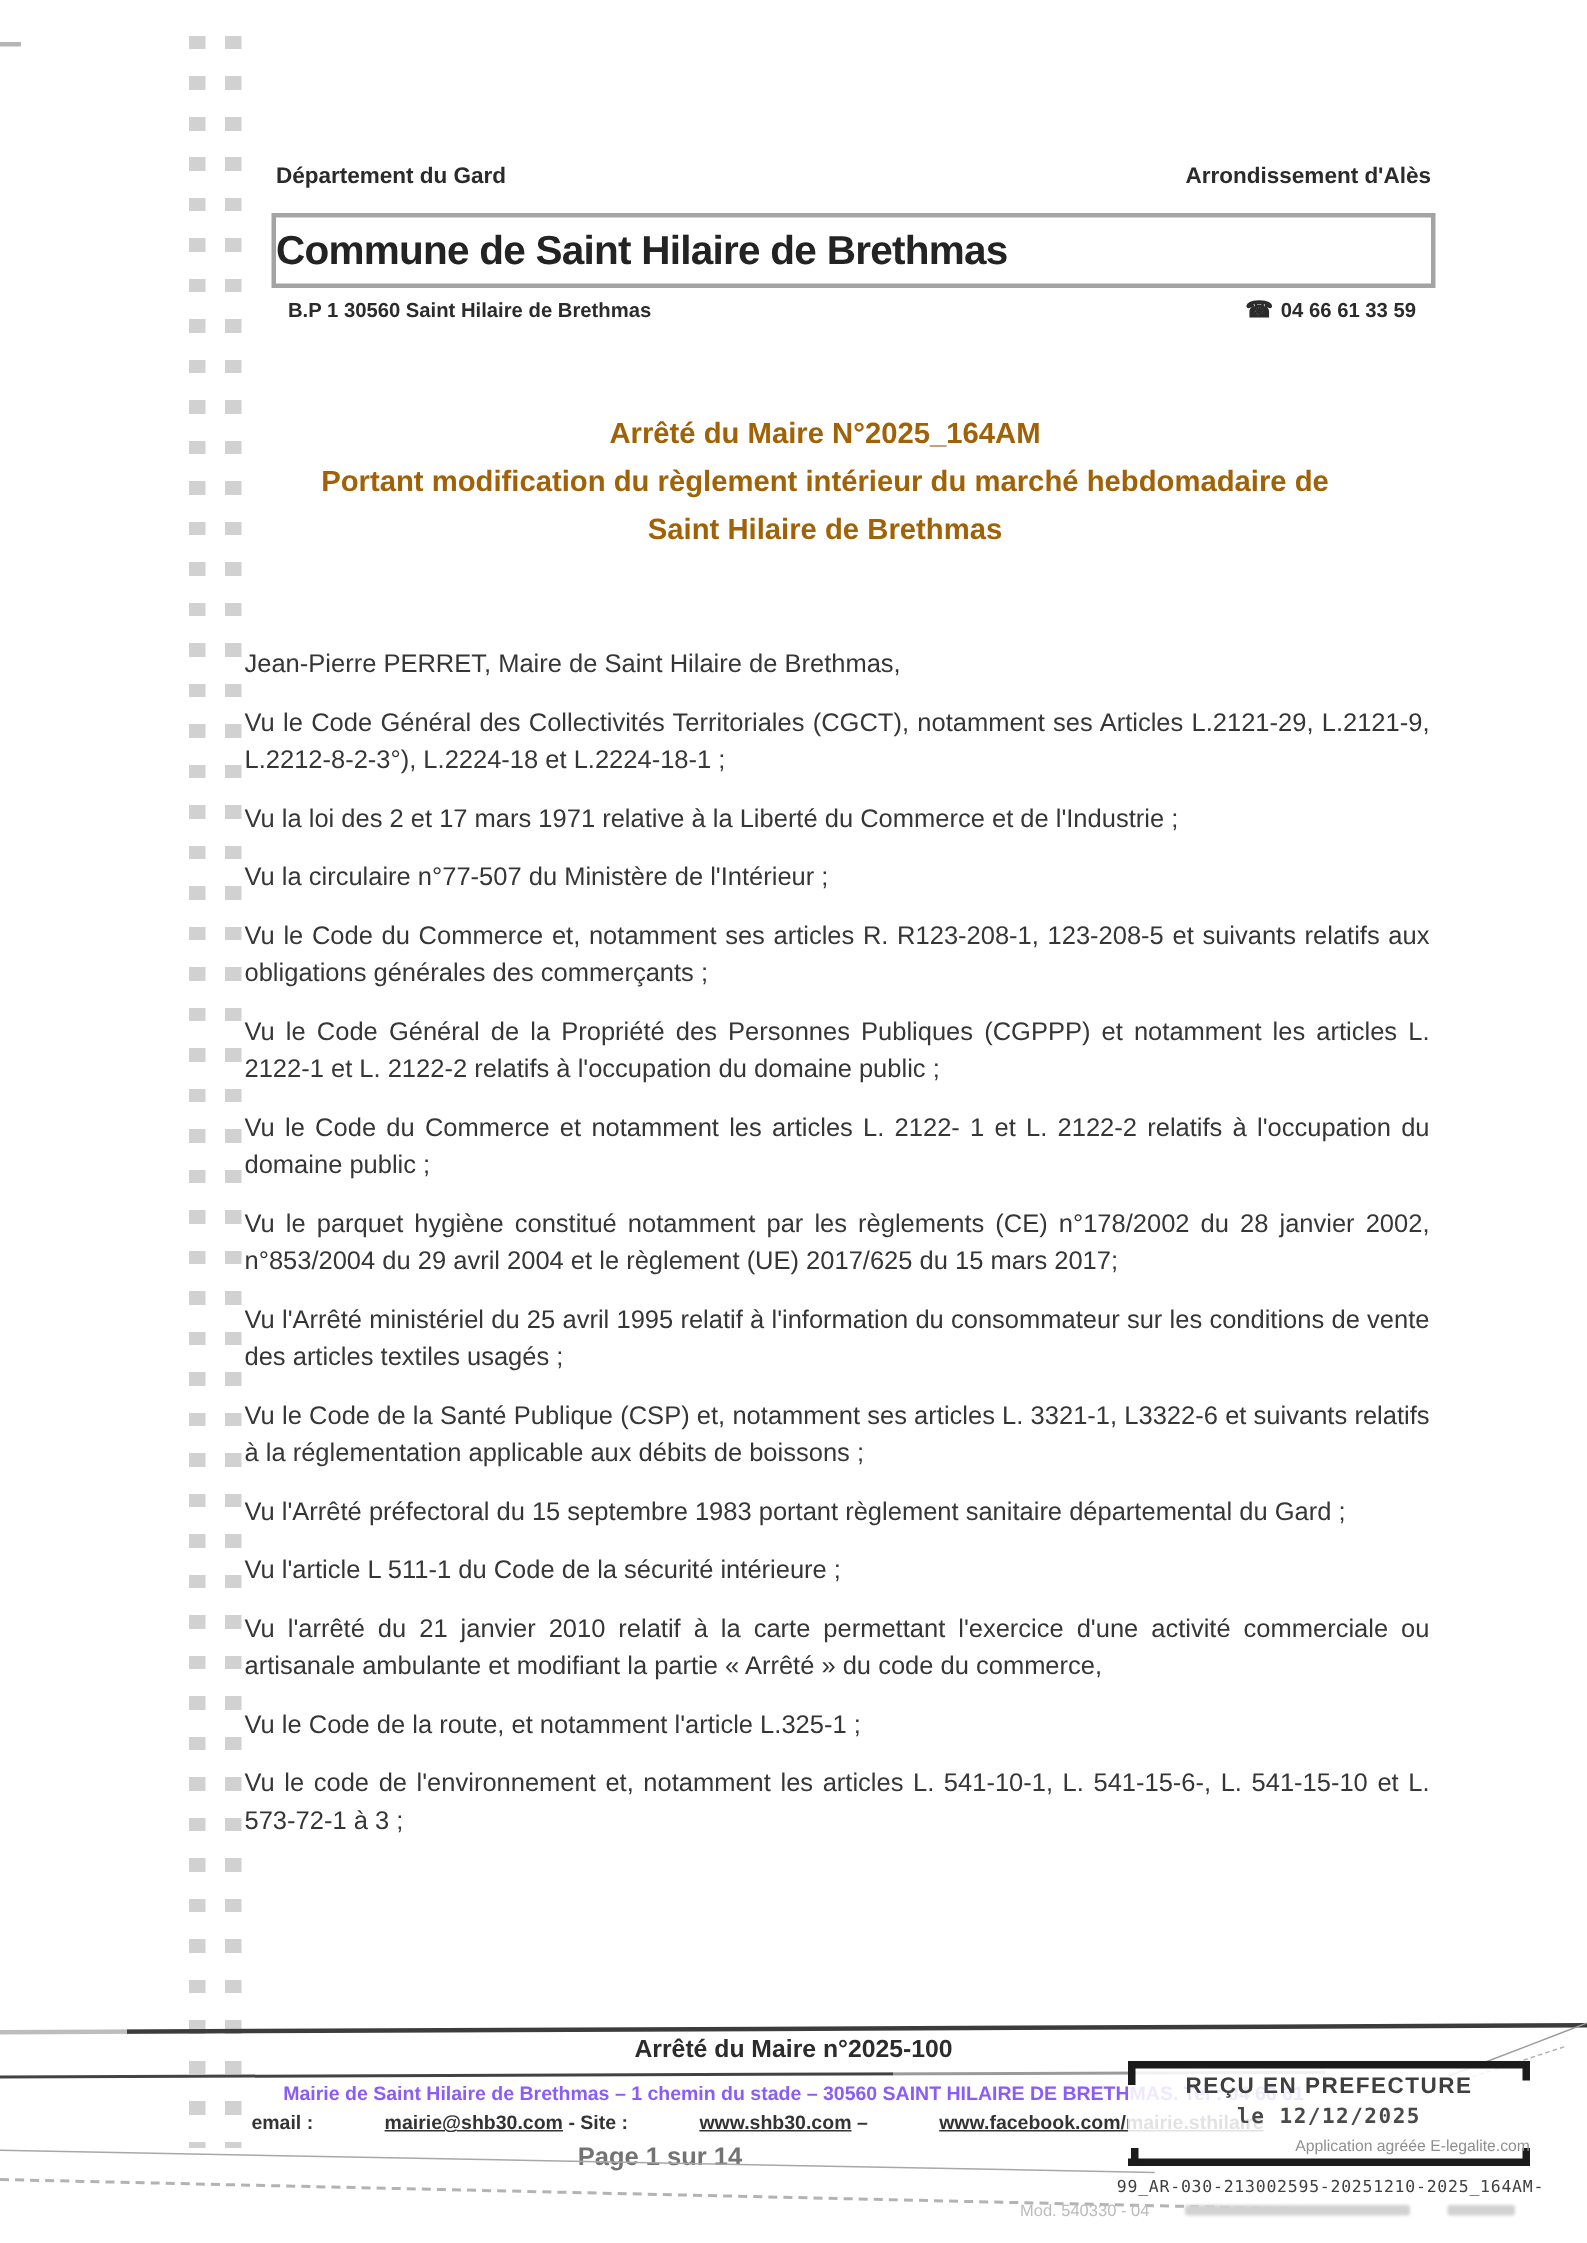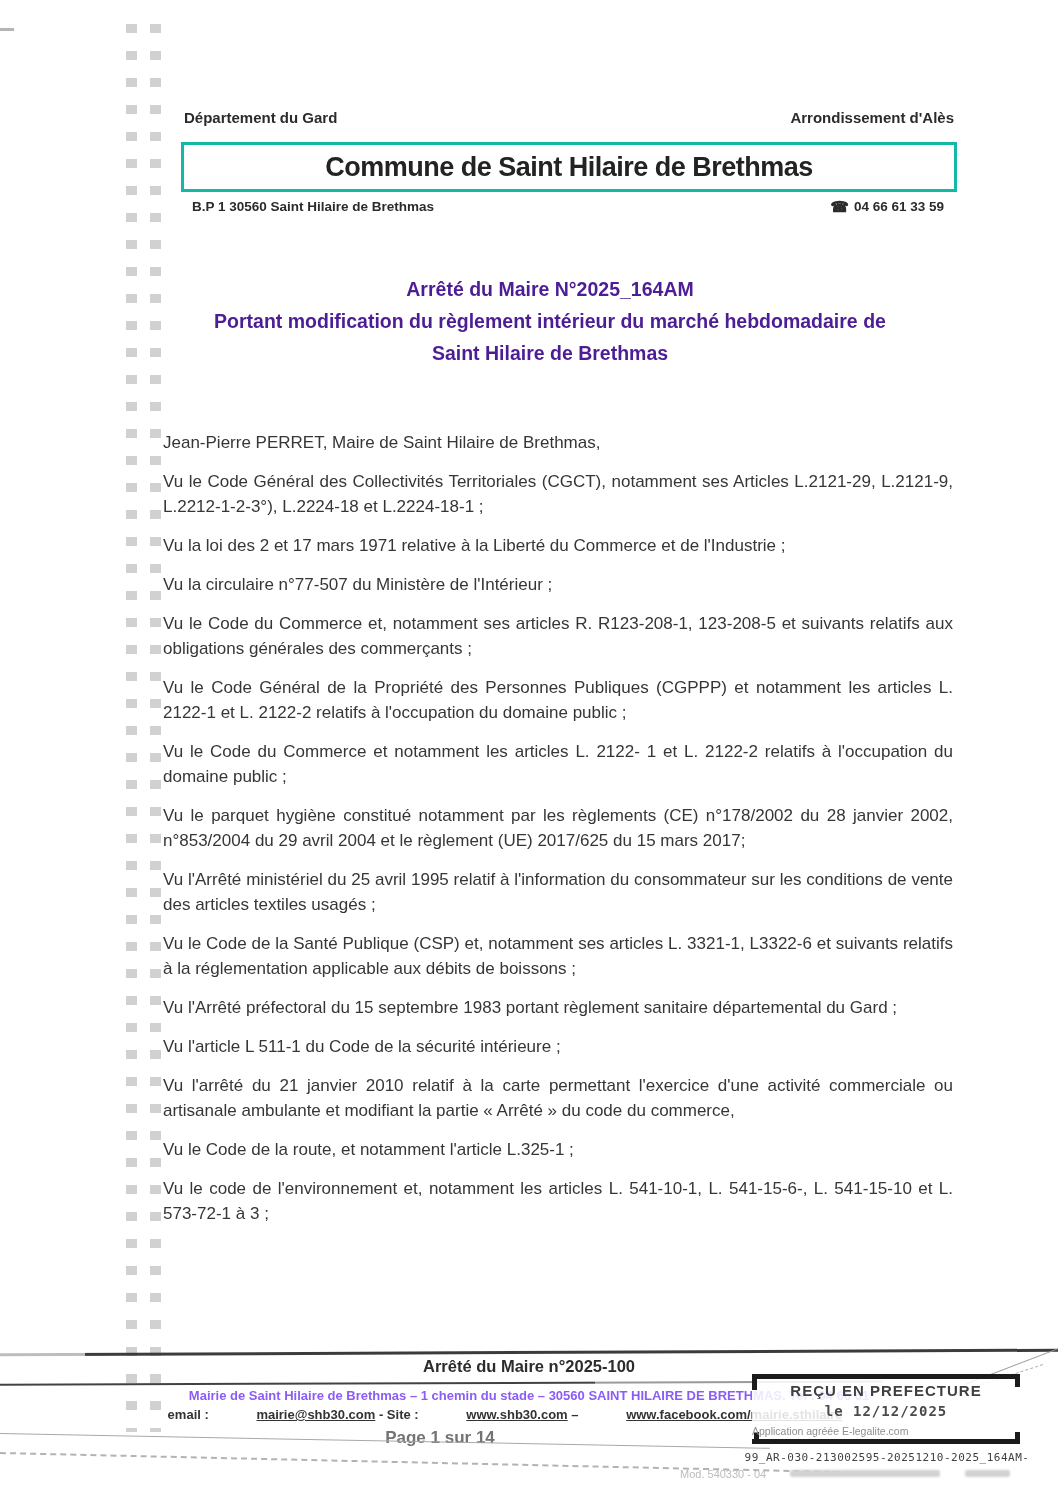--- a/index.html
+++ b/index.html
@@ -22,38 +22,38 @@
   .corner-dash{position:absolute;left:0;top:28px;width:14px;height:3px;background:#b5b5b5;}
 
   
   .hdr-row{
     position:absolute;top:109px;left:184px;width:770px;
     display:flex;justify-content:space-between;
     font-weight:bold;font-size:15px;color:#2b2b2b;
   }
   .commune-box{
     position:absolute;top:142px;left:181px;width:770px;height:44px;
-    border:3px solid #14b8a6;
-    display:flex;align-items:center;justify-content:center;
+    border:3px solid #a3a3a3;
+    display:flex;align-items:center;justify-content:flex-start;
   }
   .commune-box .t{
     font-size:27px;font-weight:bold;letter-spacing:-0.5px;color:#232323;
   }
   .bp-row{
     position:absolute;top:199px;left:192px;width:752px;
     display:flex;justify-content:space-between;
     font-weight:bold;font-size:13.5px;color:#2b2b2b;
   }
   .phone-wrap{display:flex;align-items:center;gap:5px;}
   .phone-glyph{font-size:15px;line-height:1;}
 
   
   .doc-title{
     position:absolute;top:273px;left:120px;width:860px;
-    text-align:center;font-weight:bold;color:#4c1d95;
+    text-align:center;font-weight:bold;color:#a16207;
     font-size:19.5px;line-height:32px;
   }
 
   
   .body-col{
     position:absolute;top:430px;left:163px;width:790px;
   }
   .body-col p{
     margin:0 0 14px 0;
     font-size:17px;line-height:25px;
@@ -122,21 +122,21 @@
   .stamp .s1{
     position:absolute;top:8px;left:0;width:100%;text-align:center;
     font-weight:bold;font-size:15px;letter-spacing:1px;color:#3f3f3f;
   }
   .stamp .s2{
     position:absolute;top:29px;left:0;width:100%;text-align:center;
     font-family:"DejaVu Sans Mono", monospace;font-weight:bold;
     font-size:14px;letter-spacing:1px;color:#4a4a4a;
   }
   .stamp .s3{
-    position:absolute;top:51px;left:0;width:100%;text-align:left;
+    position:absolute;top:51px;left:0;width:100%;text-align:right;
     font-size:10.5px;color:#8f8f8f;
   }
   .stamp-code{
     position:absolute;top:1451px;left:742px;width:290px;text-align:center;
     font-family:"DejaVu Sans Mono", monospace;font-size:11px;
     letter-spacing:0.5px;color:#414141;z-index:3;
   }
   .mod-line{
     position:absolute;top:1468px;left:680px;width:340px;
     font-size:11px;color:#bcbcbc;z-index:1;
@@ -172,21 +172,21 @@
   </div>
 
   <div class="doc-title">
     <div>Arrêté du Maire N°2025_164AM</div>
     <div>Portant modification du règlement intérieur du marché hebdomadaire de</div>
     <div>Saint Hilaire de Brethmas</div>
   </div>
 
   <div class="body-col">
       <p>Jean-Pierre PERRET, Maire de Saint Hilaire de Brethmas,</p>
-      <p>Vu le Code Général des Collectivités Territoriales (CGCT), notamment ses Articles L.2121-29, L.2121-9, L.2212-1-2-3°), L.2224-18 et L.2224-18-1 ;</p>
+      <p>Vu le Code Général des Collectivités Territoriales (CGCT), notamment ses Articles L.2121-29, L.2121-9, L.2212-8-2-3°), L.2224-18 et L.2224-18-1 ;</p>
       <p>Vu la loi des 2 et 17 mars 1971 relative à la Liberté du Commerce et de l'Industrie ;</p>
       <p>Vu la circulaire n°77-507 du Ministère de l'Intérieur ;</p>
       <p>Vu le Code du Commerce et, notamment ses articles R. R123-208-1, 123-208-5 et suivants relatifs aux obligations générales des commerçants ;</p>
       <p>Vu le Code Général de la Propriété des Personnes Publiques (CGPPP) et notamment les articles L. 2122-1 et L. 2122-2 relatifs à l'occupation du domaine public ;</p>
       <p>Vu le Code du Commerce et notamment les articles L. 2122- 1 et L. 2122-2 relatifs à l'occupation du domaine public ;</p>
       <p>Vu le parquet hygiène constitué notamment par les règlements (CE) n°178/2002 du 28 janvier 2002, n°853/2004 du 29 avril 2004 et le règlement (UE) 2017/625 du 15 mars 2017;</p>
       <p>Vu l'Arrêté ministériel du 25 avril 1995 relatif à l'information du consommateur sur les conditions de vente des articles textiles usagés ;</p>
       <p>Vu le Code de la Santé Publique (CSP) et, notamment ses articles L. 3321-1, L3322-6 et suivants relatifs à la réglementation applicable aux débits de boissons ;</p>
       <p>Vu l'Arrêté préfectoral du 15 septembre 1983 portant règlement sanitaire départemental du Gard ;</p>
       <p>Vu l'article L 511-1 du Code de la sécurité intérieure ;</p>

